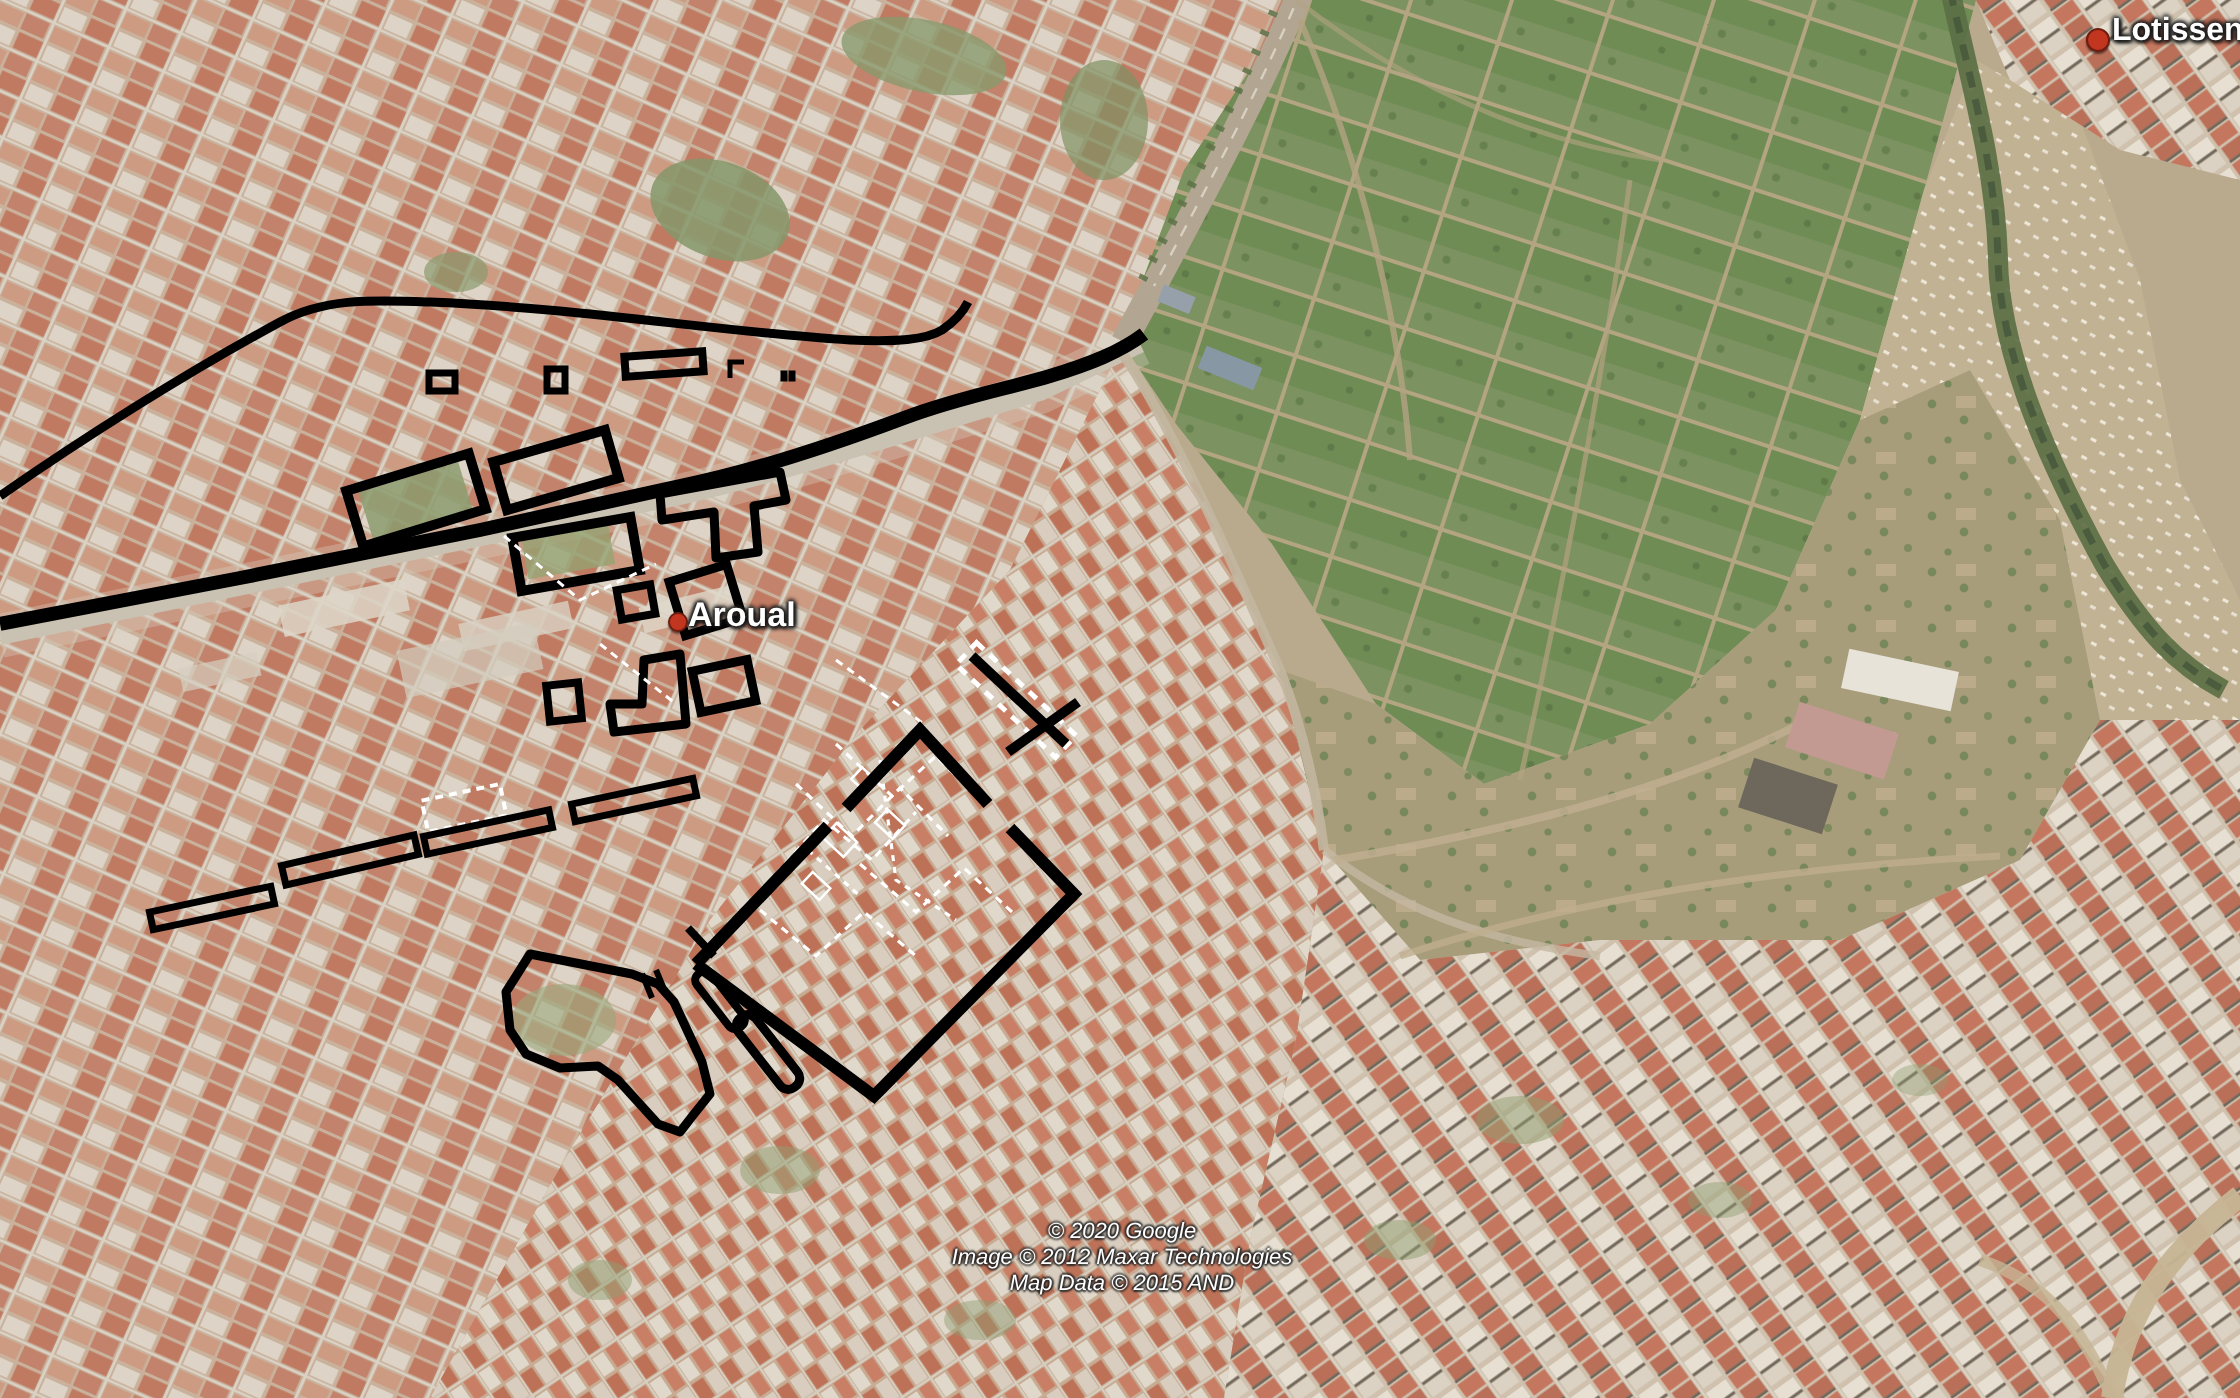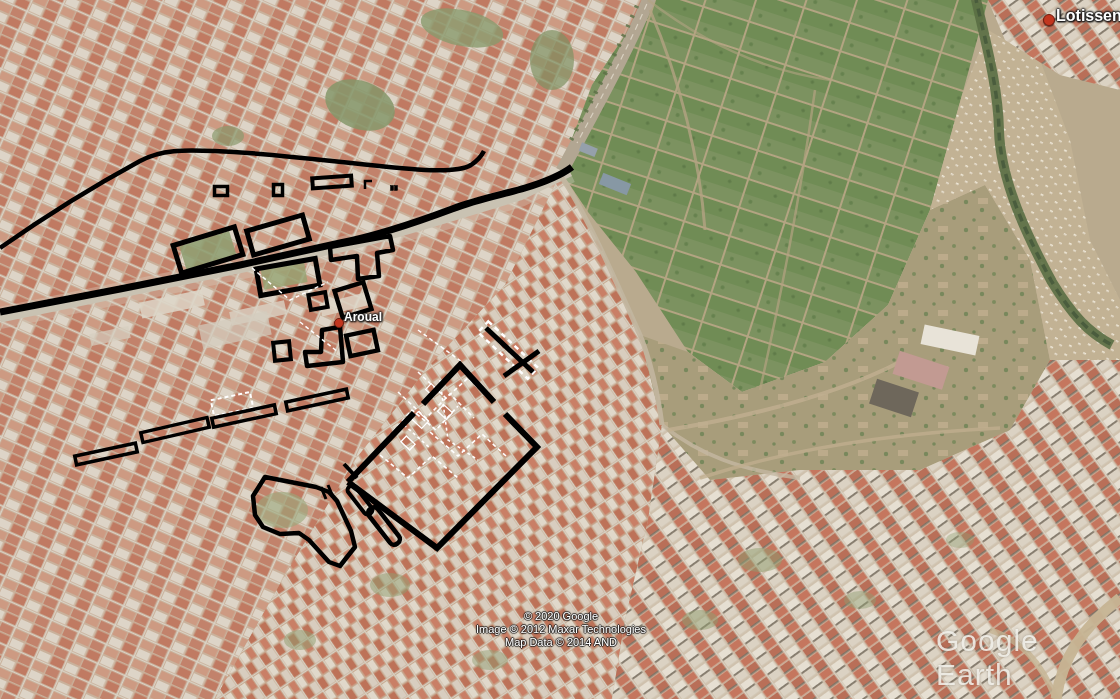--- a/index.html
+++ b/index.html
@@ -6,21 +6,21 @@
   .stage{position:relative;width:1120px;height:699px;overflow:hidden;
          font-family:"Liberation Sans",sans-serif;background:#b9aa8e;}
   .stage svg{position:absolute;left:0;top:0;display:block;}
   .place-label{position:absolute;color:#fff;font-weight:bold;white-space:nowrap;
     text-shadow:-1px 0 2px #1c1c1c,1px 0 2px #1c1c1c,0 -1px 2px #1c1c1c,0 1px 2px #1c1c1c,1px 1px 2px #000;}
   .pin{position:absolute;border-radius:50% 50% 50% 50%;background:#c2361f;
        border:1px solid #6e1d10;box-shadow:0 1px 1px rgba(0,0,0,.5);}
   .attribution{position:absolute;left:420px;top:610px;width:282px;text-align:center;
     color:#fff;font-size:11px;line-height:13px;
     text-shadow:-1px 0 1px #222,1px 0 1px #222,0 -1px 1px #222,0 1px 1px #222;}
-  .attribution div{white-space:nowrap;}
+  .attribution div{white-space:nowrap;font-style:italic;}
   .watermark{position:absolute;left:936px;top:624px;font-size:30px;letter-spacing:1px;
     color:rgba(246,244,239,0.85);text-shadow:0 0 3px rgba(60,55,45,0.35);}
 </style>
 </head>
 <body>
 
 <div class="stage">
 
   <svg width="1120" height="699" viewBox="0 0 1120 699">
     <defs>
@@ -172,29 +172,28 @@
         <path d="M348,482 L414,413 M423,404 L460,365 L494,402 M505,414 L537,447 L437,548 L348,482" fill="none" stroke="#000000" stroke-width="6" stroke-linejoin="miter"></path>
         <path d="M486,328 L533,372" fill="none" stroke="#000000" stroke-width="5" stroke-linejoin="miter"></path>
         <path d="M504,376 L539,351" fill="none" stroke="#000000" stroke-width="5" stroke-linejoin="miter"></path>
         <path d="M344,464 L357,478" fill="none" stroke="#000000" stroke-width="4" stroke-linejoin="miter"></path>
         <path d="M321,487 L326,499" fill="none" stroke="#000000" stroke-width="3" stroke-linejoin="miter"></path>
         <path d="M328,485 L333,497" fill="none" stroke="#000000" stroke-width="3" stroke-linejoin="miter"></path>
         <path d="M365,189 L365,181 L372,181" fill="none" stroke="#000000" stroke-width="2.5" stroke-linejoin="miter"></path>
       </g>
   </svg>
 
-  <div class="place-label" style="left:344px;top:310px;font-size:12px;">
+  <div class="place-label" style="left:344px;top:298px;font-size:17px;">
     <span class="pin" style="left:-10px;top:8px;width:8px;height:8px;"></span>
     <span>Aroual</span>
   </div>
   <div class="place-label" style="left:1056px;top:7px;font-size:16px;">
     <span class="pin" style="left:-13px;top:7px;width:10px;height:10px;"></span>
     <span>Lotissen</span>
   </div>
 
   <div class="attribution">
     <div>© 2020 Google</div>
     <div>Image © 2012 Maxar Technologies</div>
-    <div>Map Data © 2014 AND</div>
+    <div>Map Data © 2015 AND</div>
   </div>
 
-  <div class="watermark">Google Earth</div>
 </div>
 
 </body></html>

